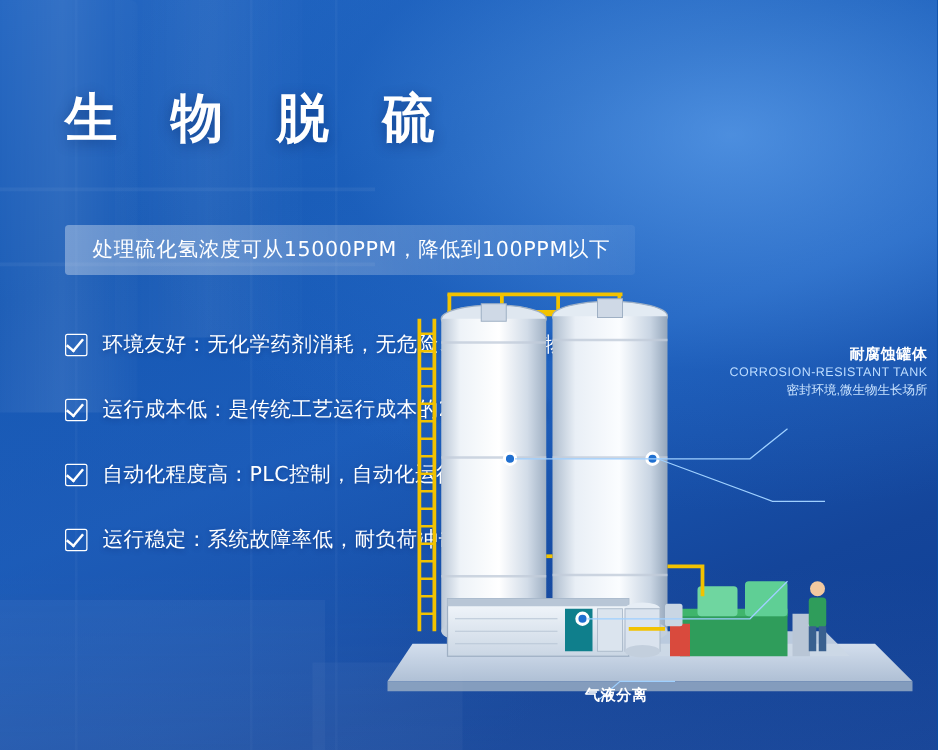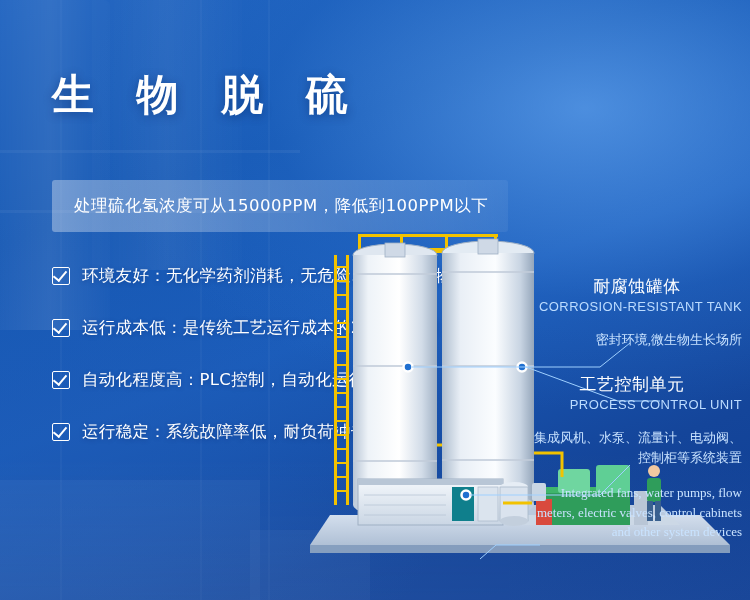--- a/index.html
+++ b/index.html
@@ -45,21 +45,21 @@
     position:absolute;left:52px;top:74px;
     font-size:42px;line-height:1;color:#ffffff;font-weight:bold;
     letter-spacing:14px;
     text-shadow:0 2px 10px rgba(0,30,90,0.45);
     font-family:"DejaVu Sans","Liberation Sans",sans-serif;
   }
 
   
   .subbanner{
     position:absolute;left:52px;top:180px;
-    height:52px;display:flex;align-items:center;
+    height:40px;display:flex;align-items:center;
     padding:0 20px 0 22px;
     border-radius:3px 3px 3px 3px;
     background:linear-gradient(90deg,rgba(255,255,255,0.34) 0%, rgba(255,255,255,0.22) 55%, rgba(255,255,255,0.06) 100%);
     color:#ffffff;font-size:16.5px;letter-spacing:0.5px;
     font-family:"DejaVu Sans","Liberation Sans",sans-serif;
   }
 
   
   .bullets{position:absolute;left:52px;top:255px;}
   .bullet{display:flex;align-items:center;height:42px;margin-bottom:10px;}
@@ -76,24 +76,24 @@
     color:#ffffff;font-size:16.5px;letter-spacing:0.3px;
     font-family:"DejaVu Sans","Liberation Sans",sans-serif;
     text-shadow:0 1px 4px rgba(0,30,90,0.35);
   }
 
   
   .illus{position:absolute;left:300px;top:215px;width:450px;height:385px;}
 
   
   .callout{position:absolute;color:#d9ecff;}
-  .callout .cn{font-size:17px;color:#ffffff;font-weight:normal;letter-spacing:0.5px;
-    font-family:"DejaVu Sans","Liberation Sans",sans-serif;text-align:center;}
-  .callout .en{font-size:13px;color:#bcdcff;letter-spacing:0.4px;margin-top:1px;}
-  .callout .desc{font-size:13px;color:#c9e3ff;line-height:1.5;margin-top:16px;font-family:Liberation Serif, serif;}
+  .callout .cn{font-size:12px;color:#ffffff;font-weight:bold;letter-spacing:0.5px;
+    font-family:"DejaVu Sans","Liberation Sans",sans-serif;}
+  .callout .en{font-size:10px;color:#bcdcff;letter-spacing:0.4px;margin-top:1px;}
+  .callout .desc{font-size:10px;color:#c9e3ff;line-height:1.5;margin-top:1px;}
   .c-right{text-align:right;}
   .c-left{text-align:left;}
 </style>
 </head>
 <body>
 
 <div class="poster">
 
   <div class="bg-photo">
     <div class="tank-a"></div>
@@ -272,23 +272,18 @@
       </g>
     </svg>
   </div>
 
   <div class="callout c-right" style="right:8px;top:275px;width:210px;">
     <div class="cn">耐腐蚀罐体</div>
     <div class="en">CORROSION-RESISTANT TANK</div>
     <div class="desc">密封环境,微生物生长场所</div>
   </div>
 
-  <div class="callout c-right" style="right:8px;top:373px;width:220px;">
-    <div class="cn">工艺控制单元</div>
-    <div class="en">PROCESS CONTROL UNIT</div>
-    <div class="desc">集成风机、水泵、流量计、电动阀、控制柜等系统装置</div>
-    <div class="desc">Integrated fans, water pumps, flow meters, electric valves, control cabinets and other system devices</div>
-  </div>
 
   <div class="callout c-left" style="left:468px;top:548px;width:200px;">
+    <div class="cn">气液分离</div>
   </div>
 
 </div>
 
 </body></html>

